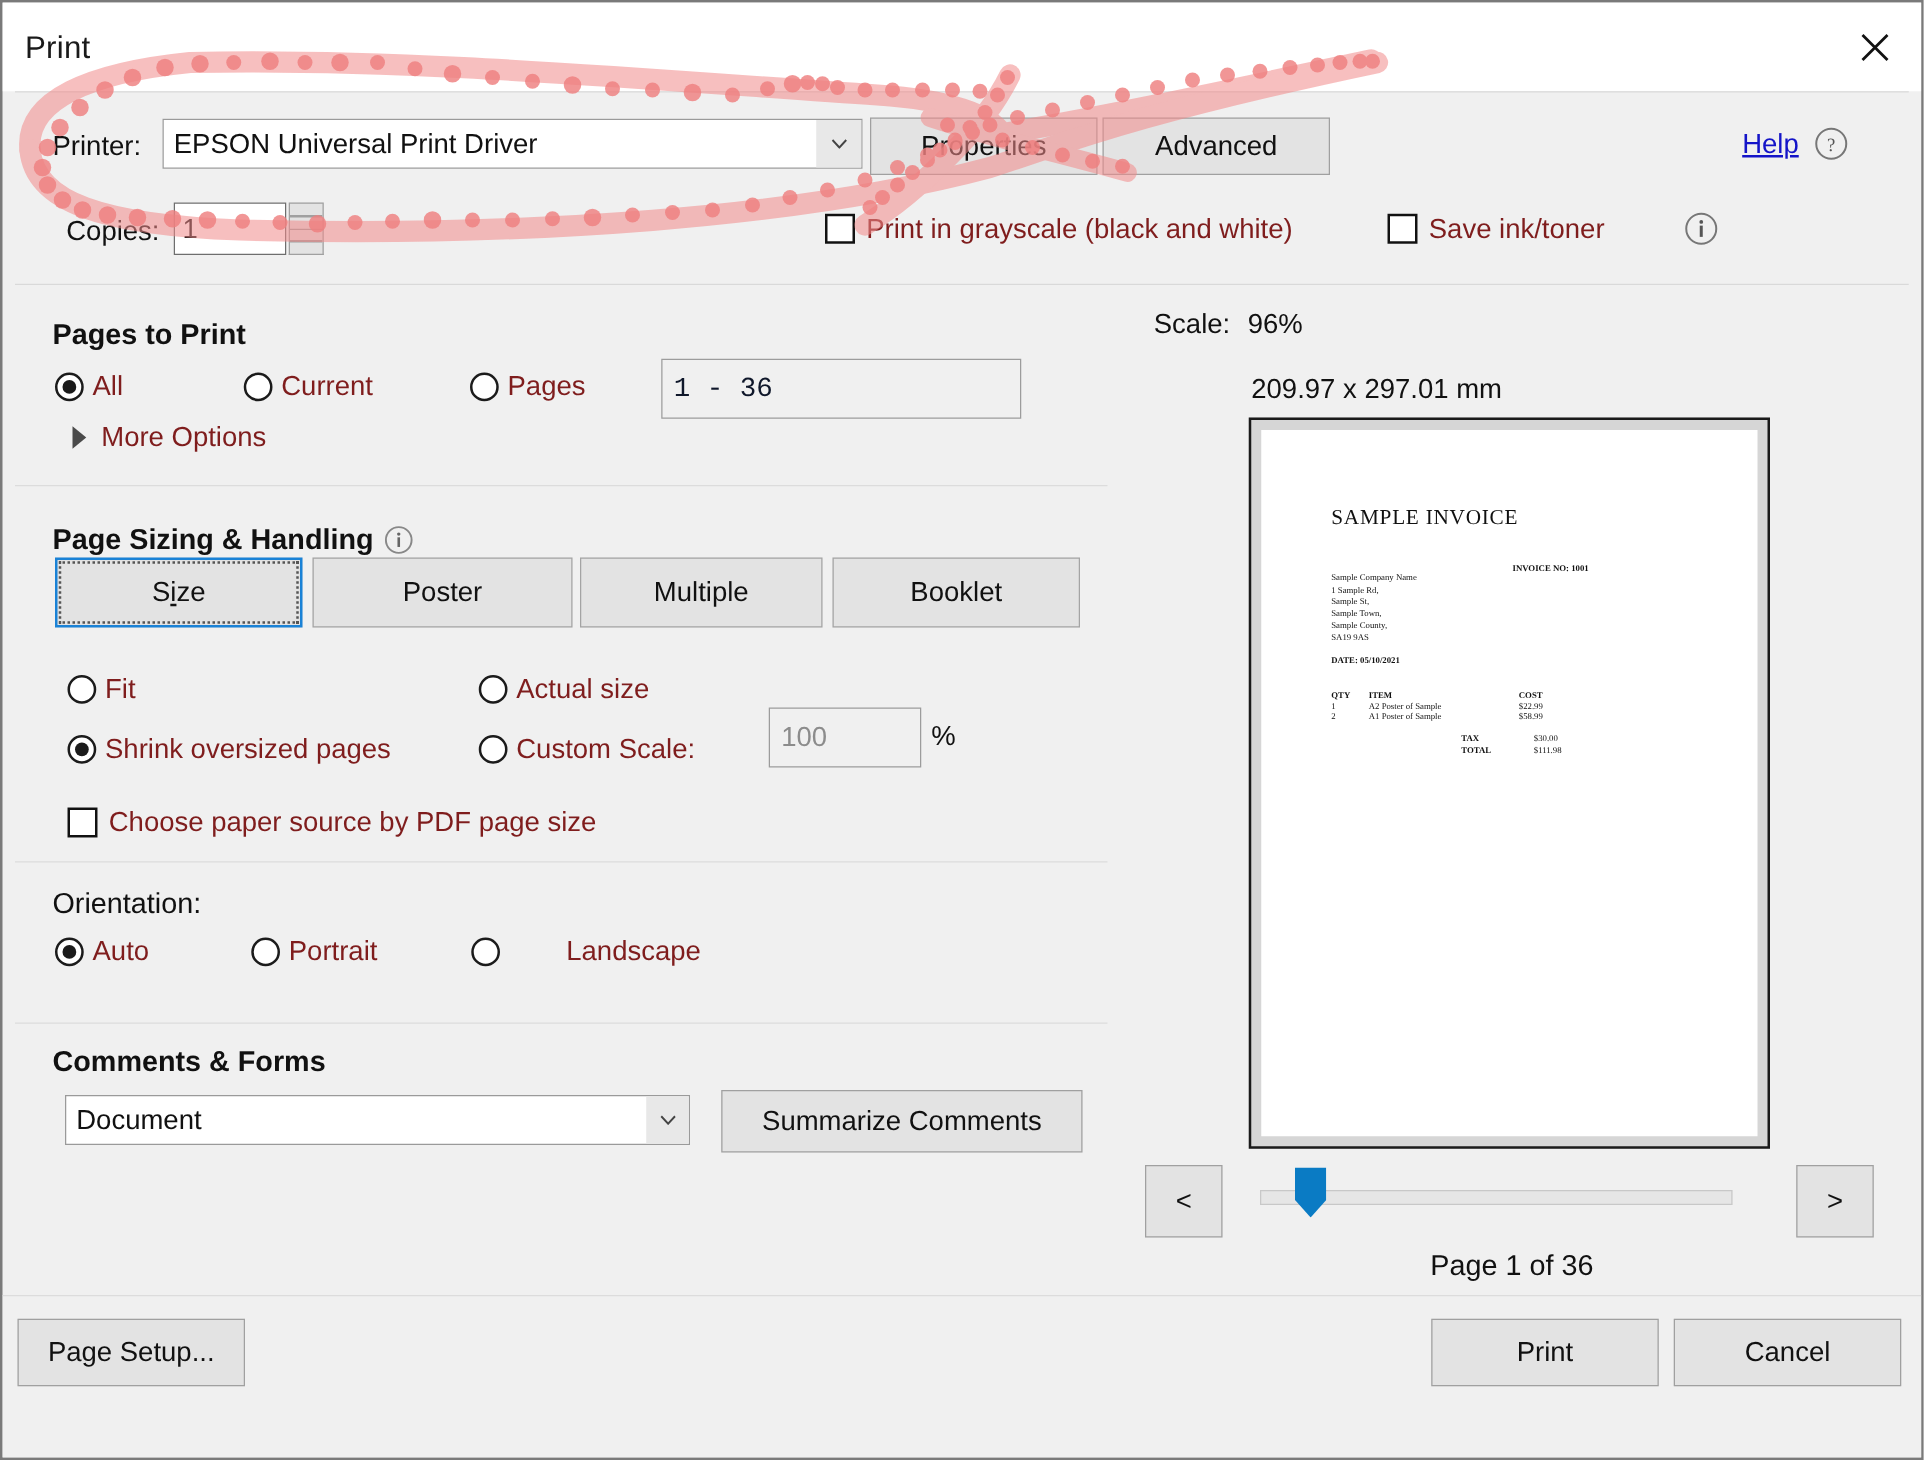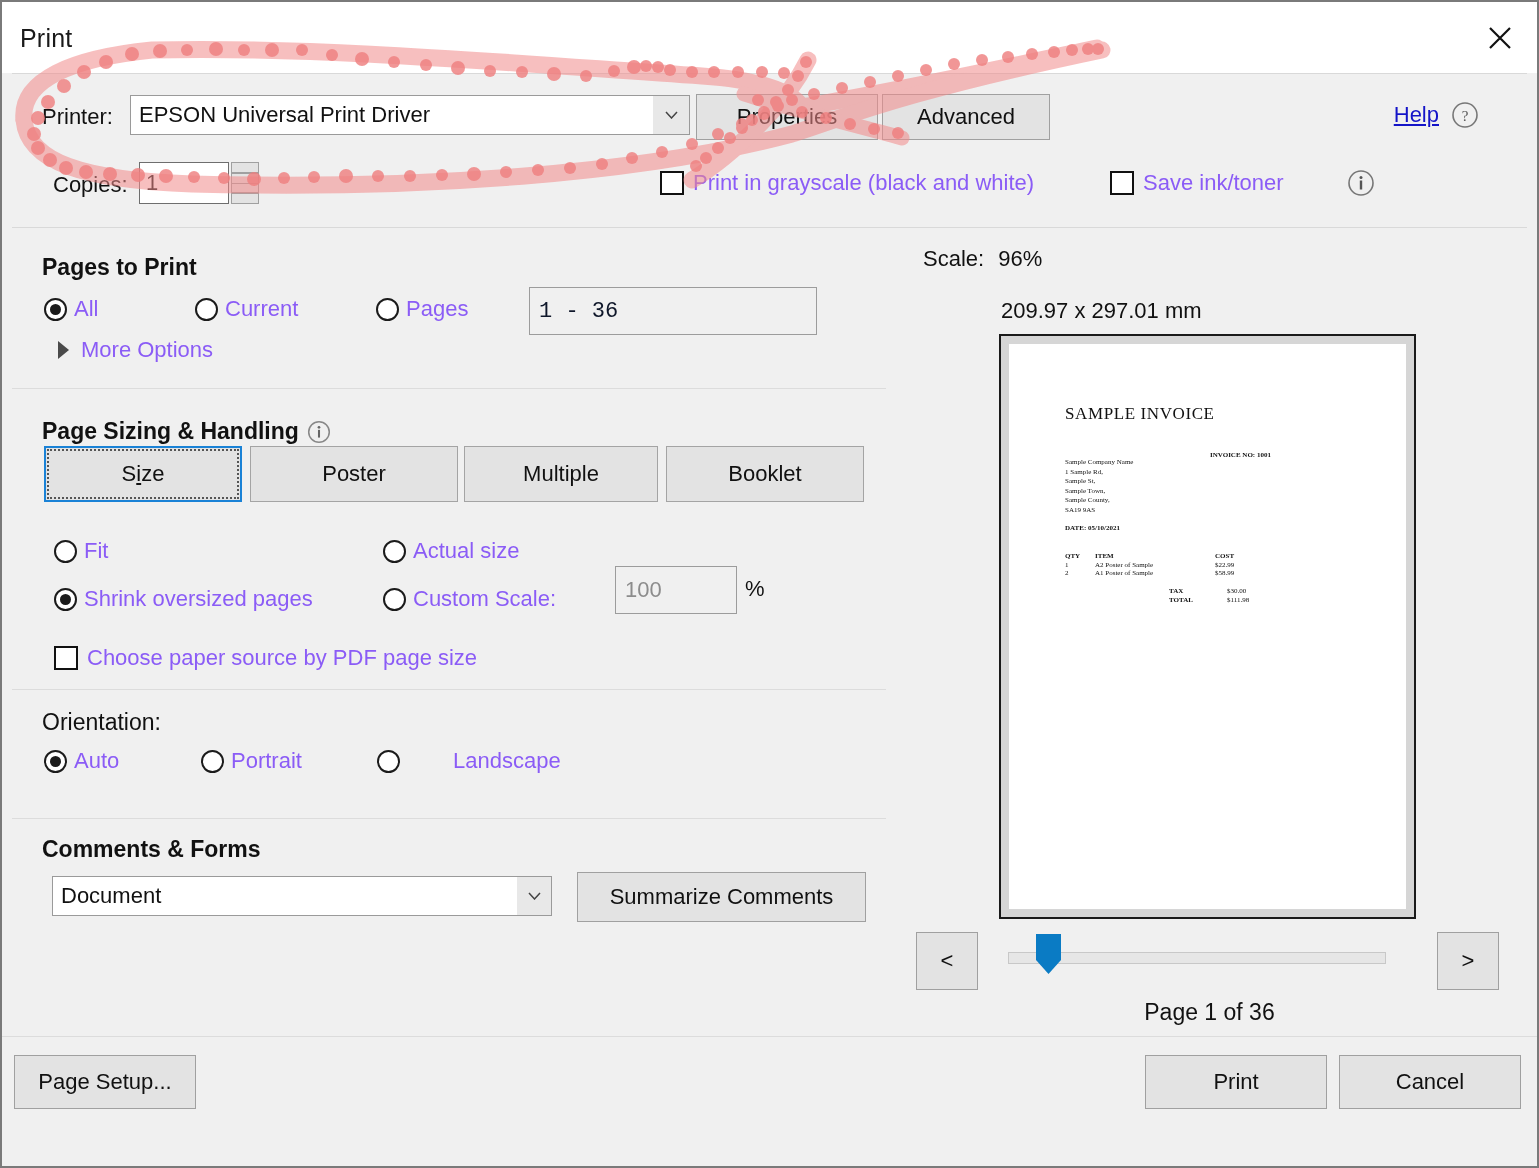--- a/index.html
+++ b/index.html
@@ -60,21 +60,21 @@
   }
   .chev { width: 13px; height: 8px; }
 
   .gbtn {
     background: #e3e3e3; border: 1px solid #a0a0a0;
     font-size: 22px; color: #111;
     display: flex; align-items: center; justify-content: center;
     cursor: pointer; font-family: "Liberation Sans", sans-serif;
   }
   #btn-properties { position: absolute; left: 684px; top: 20px; width: 182px; height: 46px; }
-  #btn-advanced   { position: absolute; left: 870px; top: 20px; width: 168px; height: 46px; }
+  #btn-advanced   { position: absolute; left: 870px; top: 20px; width: 182px; height: 46px; }
 
   #help-link {
     position: absolute; right: 88px; top: 28px;
     font-size: 22px; color: #1414c8; text-decoration: underline; cursor: pointer;
   }
   #help-icon { position: absolute; right: 48px; top: 27px; cursor: pointer; }
 
   #copies-label { position: absolute; left: 41px; top: 98px; }
   #copies-input {
     position: absolute; left: 127px; top: 88px; width: 90px; height: 42px;
@@ -117,21 +117,21 @@
 
   .radio-row { position: absolute; display: flex; align-items: center; cursor: pointer; }
   .rb {
     width: 23px; height: 23px; border: 2px solid #1b1b1b; border-radius: 50%;
     background: #fff; margin-right: 7px; flex: none;
     display: flex; align-items: center; justify-content: center;
   }
   .rb.on::after {
     content: ""; width: 11px; height: 11px; border-radius: 50%; background: #1b1b1b;
   }
-  .rtxt { font-size: 22px; color: #8b5cf6; }
+  .rtxt { font-size: 22px; color: #7f1d1d; }
 
   #pages-range {
     position: absolute; left: 517px; top: 53px; width: 288px; height: 48px;
     background: #f0f0f0; border: 1px solid #9c9c9c;
     display: flex; align-items: center; padding-left: 9px;
     font-size: 22px; color: #0f172a; font-family: Liberation Mono, monospace;
   }
   #more-options {
     position: absolute; left: 46px; top: 103px;
     display: flex; align-items: center; cursor: pointer;

